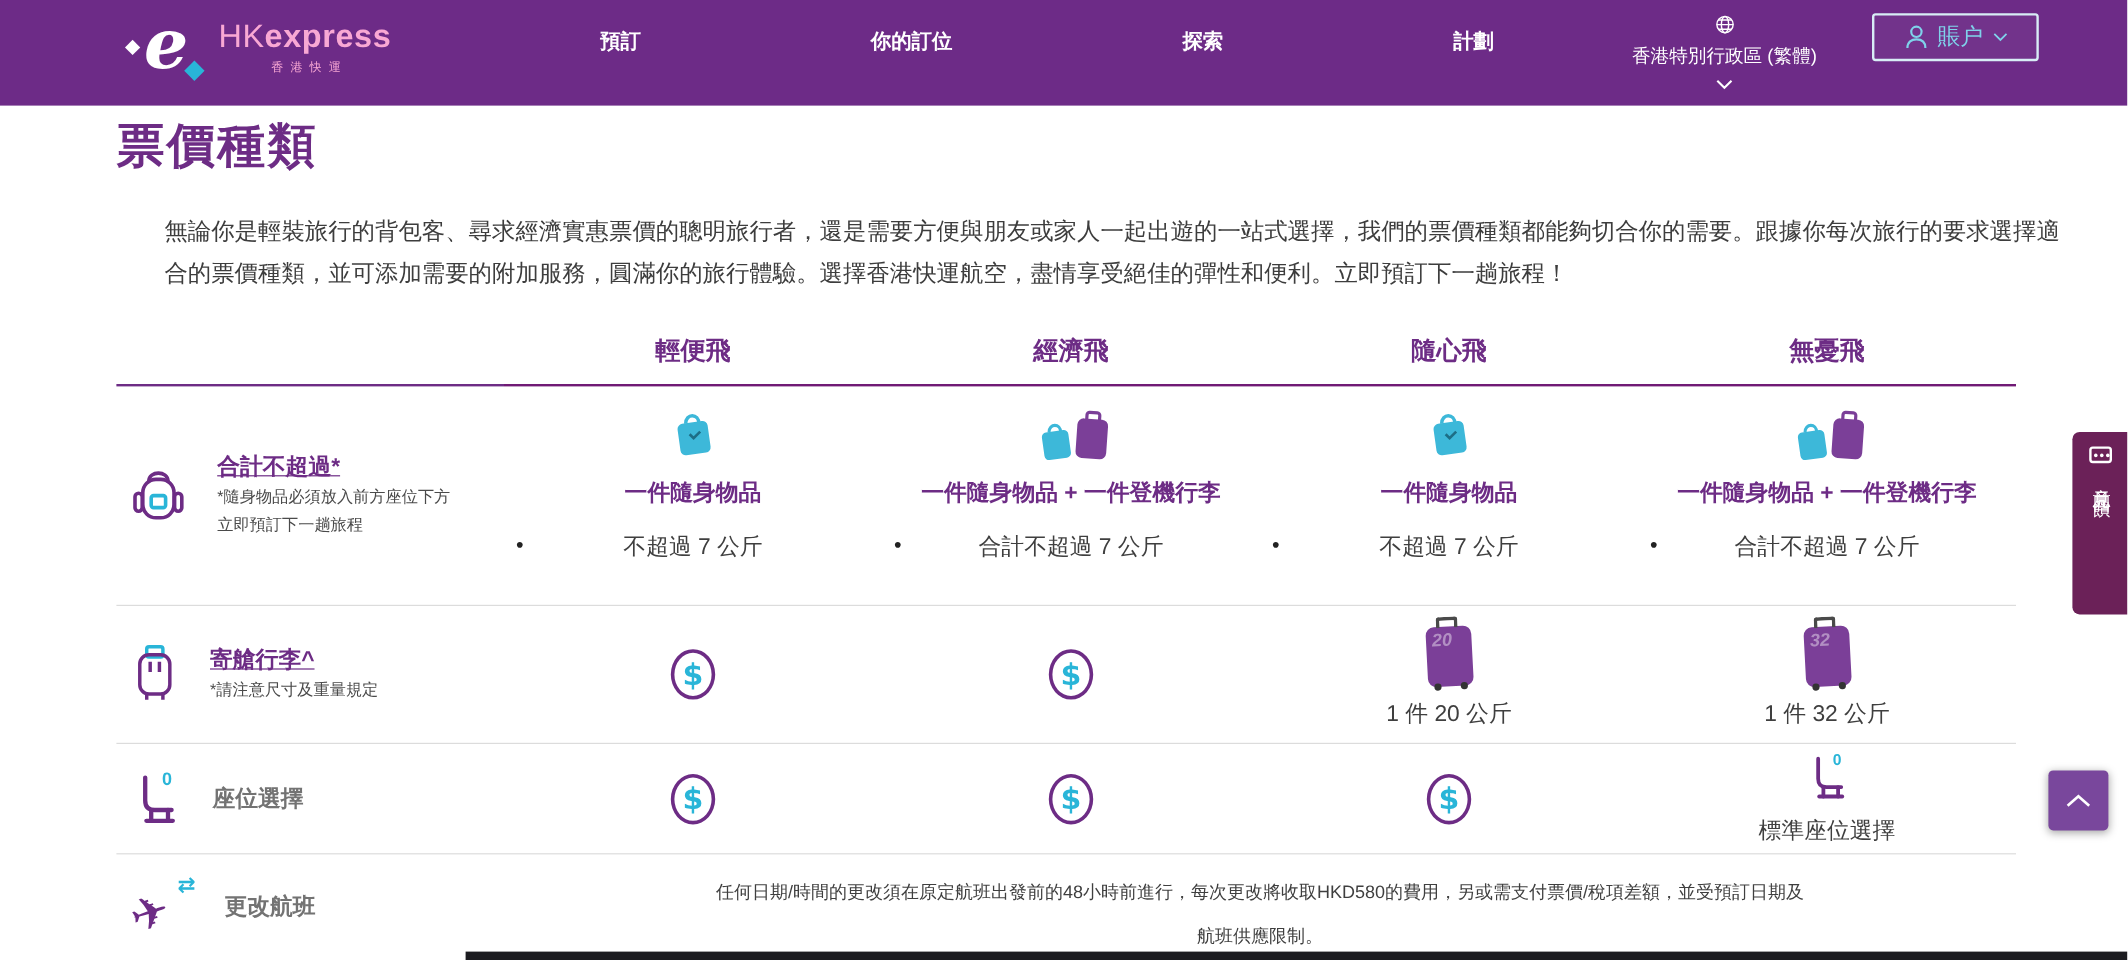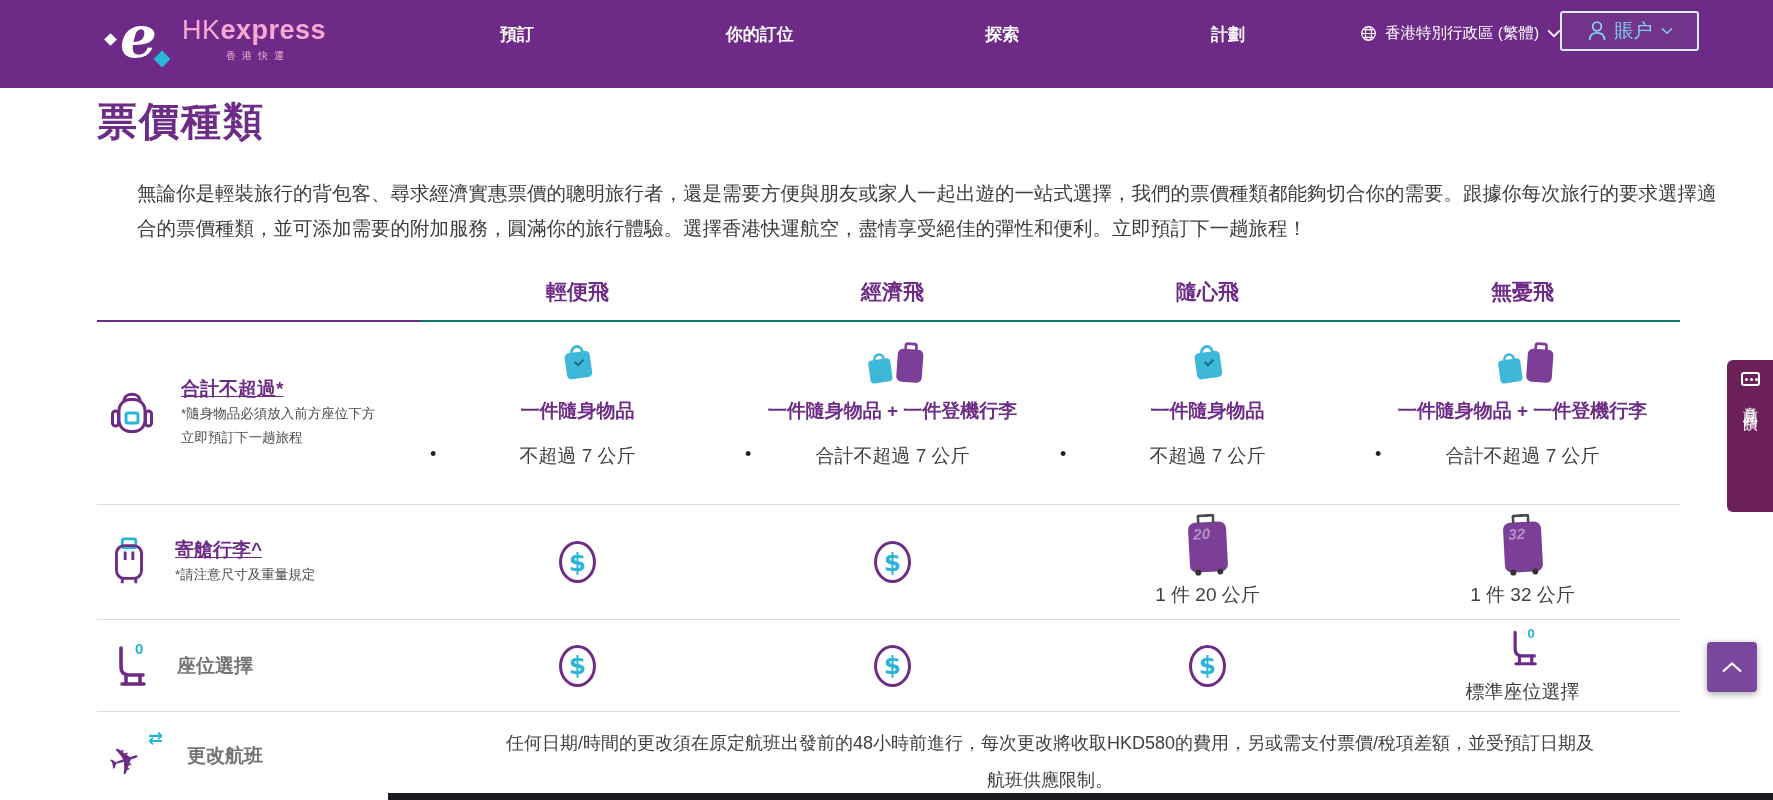--- a/index.html
+++ b/index.html
@@ -16,33 +16,33 @@
   .logo-mark .d2 { position:absolute; left:52px; top:44px; width:12px; height:12px; background:#29b5d8; transform:rotate(45deg); }
   .logo-text { margin-left:4px; margin-top:8px; color:#f9a8d4; }
   .logo-line1 { font-size:27px; line-height:27px; letter-spacing:.5px; }
   .logo-line1 .hk { font-weight:400; }
   .logo-line1 .xp { font-weight:800; }
   .logo-line2 { font-size:10px; letter-spacing:6px; margin-top:5px; padding-left:44px; }
 
   .nav { position:absolute; left:500px; top:0; width:745px; height:88px; display:flex; justify-content:space-between; align-items:flex-start; padding-top:25px; }
   .nav-item { color:#fff; font-size:17px; font-weight:700; line-height:20px; cursor:pointer; white-space:nowrap; }
 
-  .lang { position:absolute; left:1360px; top:23px; display:flex; align-items:center; gap:8px; color:#fff; font-size:15.5px; cursor:pointer; }
+  .lang { position:absolute; left:1360px; top:12px; display:flex; align-items:center; gap:8px; color:#fff; font-size:15.5px; cursor:pointer;flex-direction:column; }
   .account-btn { position:absolute; left:1560px; top:11px; width:139px; height:40px; border:2px solid #d8edf6; border-radius:3px; display:flex; align-items:center; justify-content:center; gap:8px; color:#7fd2ea; font-size:19px; cursor:pointer; background:rgba(255,255,255,0.04); }
 
   
   .page-title { position:absolute; left:97px; top:94px; font-size:40px; font-weight:800; color:#6d2c85; letter-spacing:2px; }
   .intro { position:absolute; left:97px; top:176px; width:1592px; font-size:19.5px; line-height:35px; color:#3d3d3d;margin-left:40px; }
 
   
   .fare-table { position:absolute; left:97px; top:255px; width:1583px; display:grid;
                 grid-template-columns:323px 315px 315px 315px 315px;
                 grid-template-rows:67px 183px 115px 92px 88px; }
   .th { display:flex; align-items:flex-end; justify-content:center; padding-bottom:14px;
-        font-size:21px; font-weight:700; color:#6d2c85; border-bottom:2px solid #0f766e; }
+        font-size:21px; font-weight:700; color:#6d2c85; border-bottom:2px solid #701a75; }
   .th-empty { border-bottom:2px solid #6d2c85; }
   .cell { border-bottom:1px solid #dcdcdc; }
   .last-row { border-bottom:none; }
 
   .label-cell { display:flex; align-items:center; gap:26px; padding-left:12px; }
   .label-stack { display:flex; flex-direction:column; }
   .row-link { font-size:19px; font-weight:700; color:#6d2c85; text-decoration:underline; cursor:pointer; }
   .row-label-plain { font-size:19px; font-weight:700; color:#737373; }
   .note { font-size:13.5px; color:#4a4a4a; line-height:24px; }
   .note:first-of-type { margin-top:12px; }
@@ -81,21 +81,21 @@
   .feedback { position:absolute; right:0; top:360px; width:46px; height:152px; background:#6b2158; border-radius:6px 0 0 6px; display:flex; flex-direction:column; align-items:center; padding-top:12px; cursor:pointer; }
   .fb-icon { width:19px; height:14px; border:2px solid #fff; border-radius:3px; position:relative; margin-bottom:9px; }
   .fb-icon::after { content:""; position:absolute; left:2px; top:4px; width:3px; height:3px; background:#fff; border-radius:50%; box-shadow:5px 0 0 #fff, 10px 0 0 #fff; }
   .fb-text { writing-mode:vertical-rl; color:#fff; font-size:15px; letter-spacing:3px; }
 
   
   .to-top { position:absolute; left:1707px; top:642px; width:50px; height:50px; background:#79479c; border-radius:4px; display:flex; align-items:center; justify-content:center; cursor:pointer; box-shadow:0 2px 7px rgba(0,0,0,.35); }
 
   .dark-strip { position:absolute; left:388px; right:0; top:793px; height:7px; background:#1c1c20; }
 
-  .span-cell { grid-column:2 / 6; display:flex; flex-direction:column; align-items:center; justify-content:flex-start; padding-top:13px; font-size:18px; color:#3f3f3f; line-height:37px; text-align:center; }
+  .span-cell { grid-column:2 / 6; display:flex; flex-direction:column; align-items:center; justify-content:flex-start; padding-top:13px; font-size:15px; color:#3f3f3f; line-height:37px; text-align:center; }
 </style>
 </head>
 <body>
 
 <div id="stage">
 
   <div class="header">
 
     <div class="logo">
       <span class="logo-mark">

